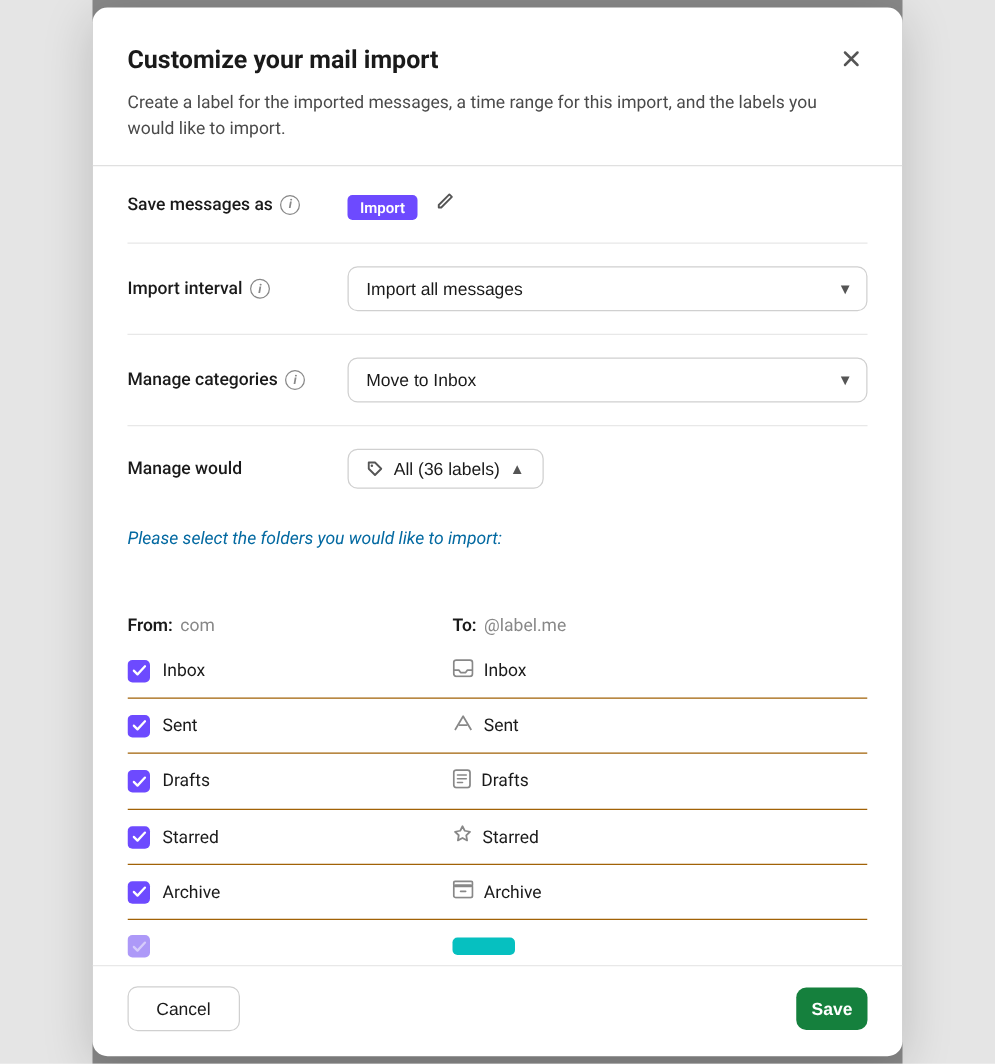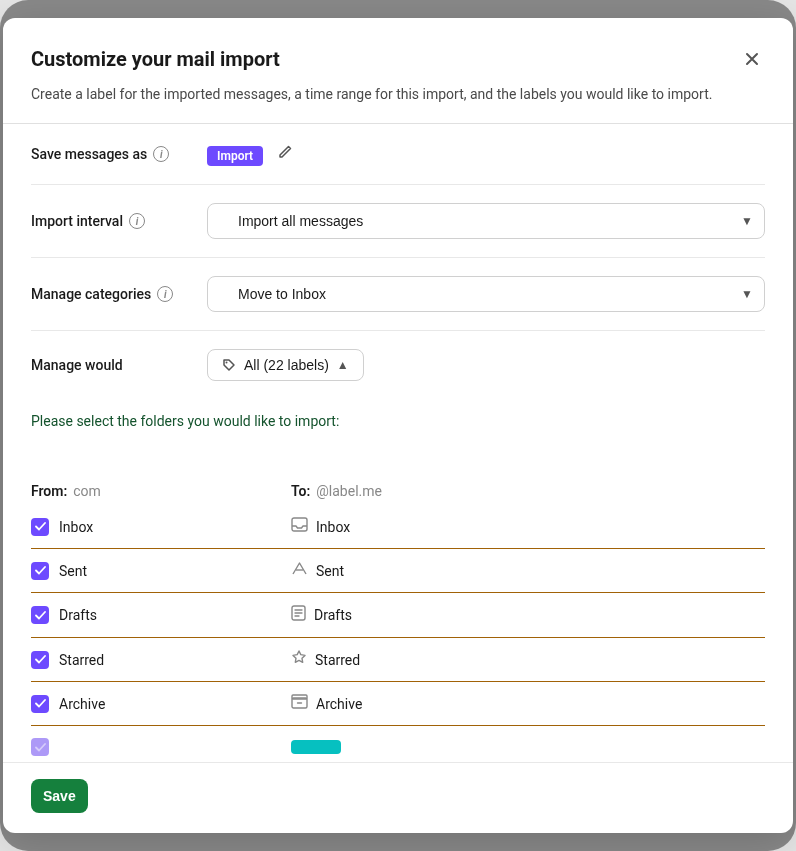--- a/index.html
+++ b/index.html
@@ -6,28 +6,27 @@
     body {
       font-family: -apple-system, BlinkMacSystemFont, 'Segoe UI', Roboto, sans-serif;
       background: #e5e5e5;
       display: flex;
       align-items: center;
       justify-content: center;
       min-height: 851px;
       width: 796px;
     }
     .modal-overlay {
-      width: 796px;
+      width: 648px;
       height: 851px;
       background: rgba(0,0,0,0.4);
       display: flex;
       align-items: center;
       justify-content: center;
       position: relative;
-      border-radius: 28px;
     }
     .modal {
       background: #fff;
       border-radius: 12px;
       width: 790px;
       max-height: 840px;
       display: flex;
       flex-direction: column;
       box-shadow: 0 8px 40px rgba(0,0,0,0.18);
       overflow: hidden;
@@ -120,21 +119,21 @@
       color: #555;
       font-size: 16px;
       padding: 2px 4px;
     }
     .select-wrapper {
       flex: 1;
       position: relative;
     }
     .select-control {
       width: 100%;
-      padding: 9px 36px 9px 30px;
+      padding: 9px 36px 9px 14px;
       border: 1.5px solid #d0d0d0;
       border-radius: 8px;
       font-size: 14px;
       color: #1a1a1a;
       background: #fff;
       appearance: none;
       cursor: pointer;
       outline: none;
     }
     .select-arrow {
@@ -164,22 +163,23 @@
     }
     .labels-arrow {
       font-size: 12px;
       color: #555;
     }
     .folders-section {
       padding: 0 28px;
     }
     .folders-prompt {
       font-size: 14px;
-      color: #14532d;
+      color: #0369a1;
       padding: 14px 0 10px 0;
+      font-style: italic;
     }
     .folders-header {
       display: flex;
       align-items: center;
       padding: 6px 0 6px 0;
       font-size: 14px;
       font-weight: 600;
       color: #1a1a1a;
       margin-top: 38px;
     }
@@ -350,21 +350,21 @@
       <div class="form-row">
         <div class="form-label">
           <span>Manage would</span>
         </div>
         <div class="manage-labels-area">
           <button class="labels-btn">
             <svg width="14" height="14" viewBox="0 0 14 14" fill="none">
               <path d="M2 2H7L12 7L7 12L2 7V2Z" stroke="#555" stroke-width="1.5" stroke-linejoin="round"></path>
               <circle cx="4.5" cy="4.5" r="1" fill="#555"></circle>
             </svg>
-            <span>All (22 labels)</span>
+            <span>All (36 labels)</span>
             <span class="labels-arrow">▲</span>
           </button>
         </div>
       </div>
 
     </div>
 
     <div class="folders-section">
       <p class="folders-prompt">Please select the folders you would like to import:</p>
 
@@ -492,16 +492,17 @@
           </div>
           <div class="folder-to">
             <span class="folder-badge-teal" style="width:50px;height:14px;display:inline-block;border-radius:4px;"></span>
           </div>
         </div>
 
       </div>
     </div>
 
     <div class="modal-footer">
+      <button class="cancel-btn">Cancel</button>
       <button class="save-btn">Save</button>
     </div>
   </div>
 </div>
 
 </body></html>

